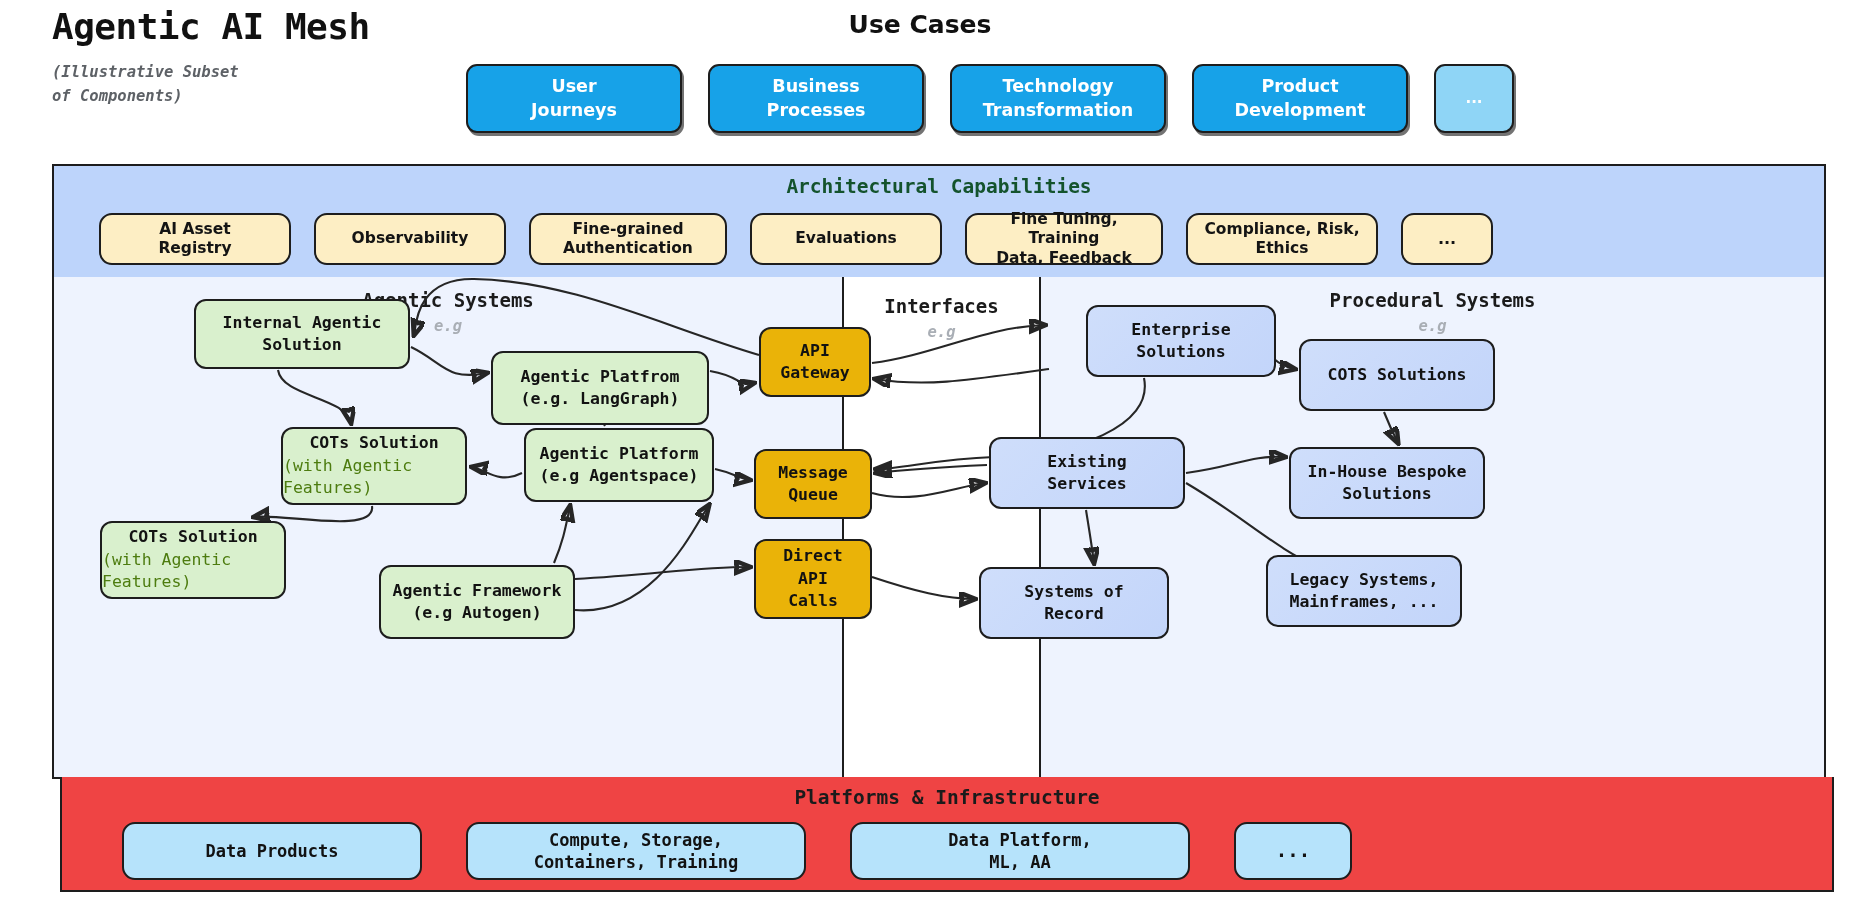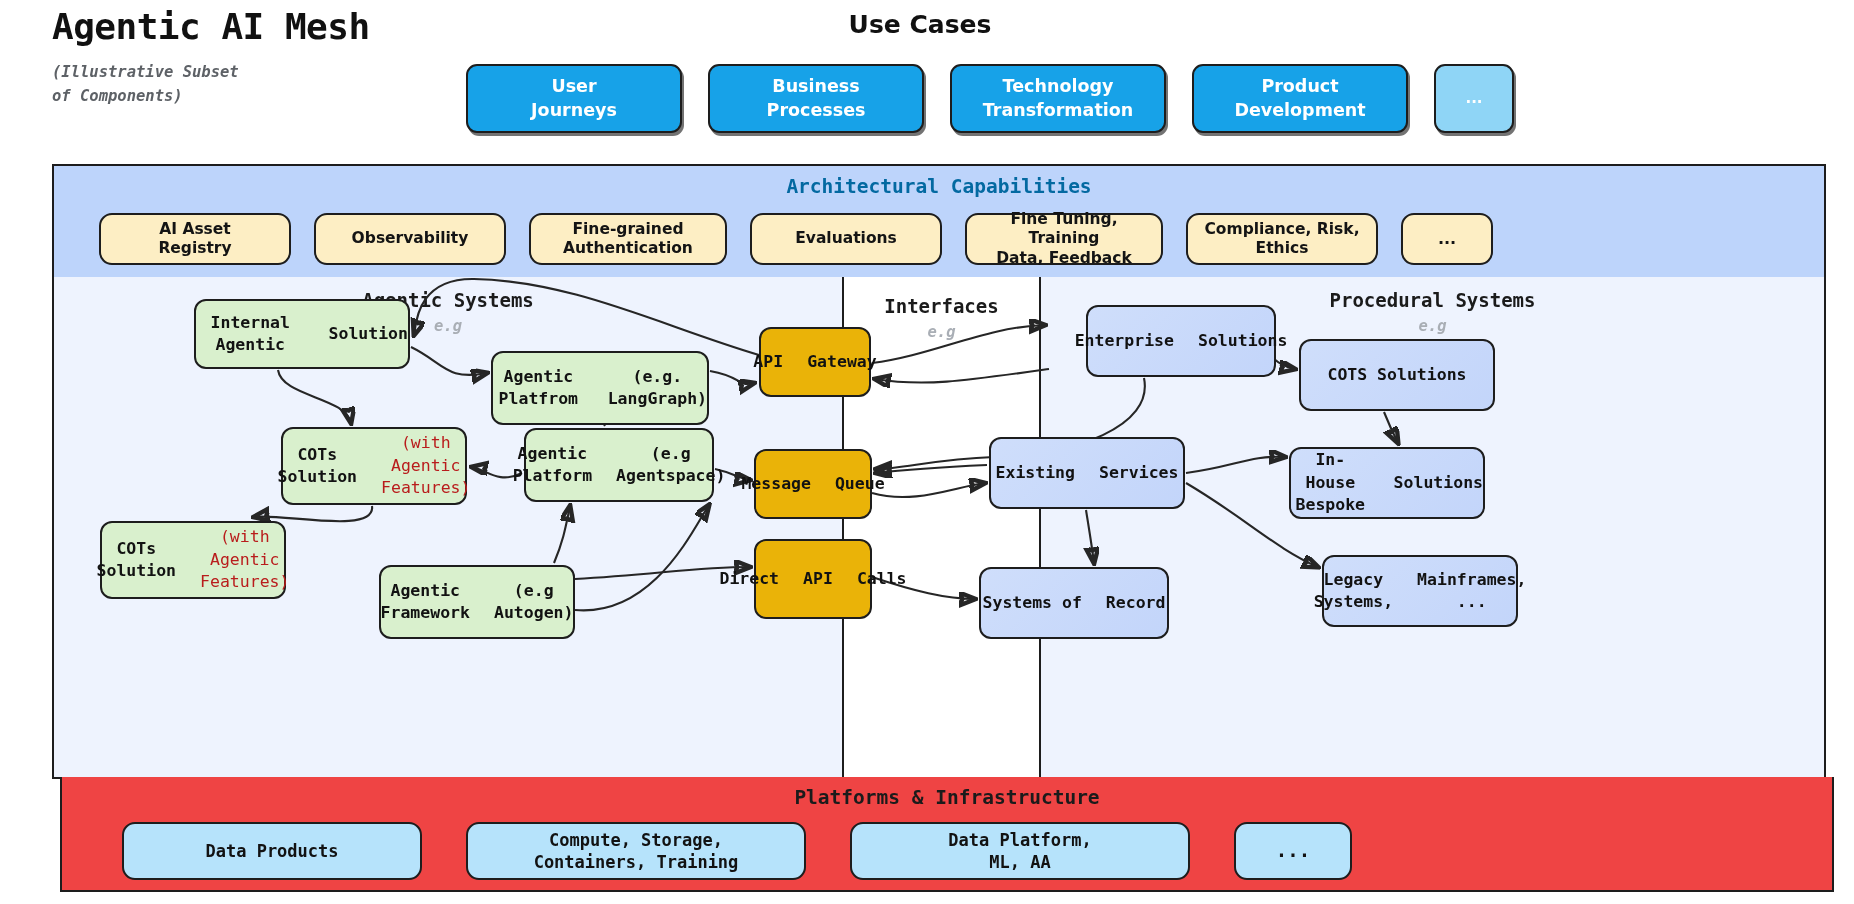--- a/index.html
+++ b/index.html
@@ -21,21 +21,21 @@
   .uc-box{width:212px;height:65px;border-radius:11px;background:#17a2e8;border:2.2px solid #1d1d1d;
           box-shadow:2px 3px 0 rgba(0,0,0,.55);display:flex;flex-direction:column;align-items:center;
           justify-content:center;color:#fff;font-size:17.5px;font-weight:700;line-height:1.32;
           font-family:"DejaVu Sans","Liberation Sans",sans-serif;text-align:center;}
   .uc-box.more{width:76px;background:#8fd5f6;color:#fff;font-size:15px;}
 
   
   #cap-band{position:absolute;left:52px;top:164px;width:1770px;height:113px;background:#bdd4fb;
             border:2.2px solid #1d1d1d;}
   #cap-title{position:absolute;left:0;top:9px;width:100%;text-align:center;font-size:19.5px;
-             font-weight:700;color:#0369a1;font-family:"DejaVu Sans Mono",monospace;}
+             font-weight:700;color:#14532d;font-family:"DejaVu Sans Mono",monospace;}
   #cap-row{position:absolute;left:45px;top:47px;display:flex;gap:23px;align-items:flex-start;}
   .cap-box{height:52px;border-radius:13px;background:#fdeec4;border:2px solid #1d1d1d;
            display:flex;align-items:center;justify-content:center;text-align:center;
            font-size:15.5px;font-weight:700;color:#141414;line-height:1.25;padding:0 12px;
            box-sizing:border-box;font-family:"DejaVu Sans","Liberation Sans",sans-serif;}
   .cap-box.more{width:92px;font-size:16px;}
 
   
   #main-area{position:absolute;left:52px;top:277px;width:1770px;height:500px;background:#eef3fe;
              border-left:2.2px solid #1d1d1d;border-right:2.2px solid #1d1d1d;
@@ -45,27 +45,27 @@
   #sep-b{left:985px;}
   #iface-col{position:absolute;left:790px;top:0;width:195px;height:500px;background:#ffffff;}
 
   .col-head{position:absolute;text-align:center;font-size:19px;font-weight:700;color:#1b1b1b;
             font-family:"DejaVu Sans Mono",monospace;}
   .col-eg{position:absolute;text-align:center;font-size:15.5px;font-weight:700;font-style:italic;
           color:#a9aeb5;font-family:"DejaVu Sans Mono",monospace;}
 
   
   .node{position:absolute;box-sizing:border-box;border:2.2px solid #1d1d1d;border-radius:12px;
-        display:flex;align-items:center;justify-content:center;text-align:center;
+        display:flex;flex-direction:column;align-items:center;justify-content:center;
         font-family:"DejaVu Sans Mono",monospace;font-size:16.5px;font-weight:700;color:#121212;
-        line-height:1.36;z-index:5;gap:24px;}
+        line-height:1.36;z-index:5;}
   .node.green{background:#d9f0cd;}
   .node.blue{background:linear-gradient(135deg,#cfdefb 0%,#c3d5fa 100%);}
   .node.gray{background:#eab308;}
-  .node .sub{font-weight:400;color:#b91c1c;}
+  .node .sub{font-weight:400;color:#4d7c0f;}
 
   
   #plat-band{position:absolute;left:60px;top:777px;width:1770px;height:113px;background:#ef4444;
              border:2.2px solid #1d1d1d;border-top:none;}
   #plat-title{position:absolute;left:0;top:9px;width:100%;text-align:center;font-size:19.5px;
               font-weight:700;color:#1b1b1b;font-family:"DejaVu Sans Mono",monospace;}
   #plat-row{position:absolute;left:60px;top:45px;display:flex;gap:44px;align-items:flex-start;}
   .plat-box{height:58px;border-radius:13px;background:#b6e3fb;border:2.2px solid #1d1d1d;
             display:flex;align-items:center;justify-content:center;text-align:center;
             font-size:17px;font-weight:700;color:#121212;line-height:1.32;padding:0 14px;
@@ -253,21 +253,21 @@
       <span>Services</span>
     </div>
     <div class="node blue" style="left:1235px;top:170px;width:196px;height:72px;">
       <span>In-House Bespoke</span>
       <span>Solutions</span>
     </div>
     <div class="node blue" style="left:925px;top:290px;width:190px;height:72px;">
       <span>Systems of</span>
       <span>Record</span>
     </div>
-    <div class="node blue" style="left:1268px;top:278px;width:196px;height:72px;">
+    <div class="node blue" style="left:1212px;top:278px;width:196px;height:72px;">
       <span>Legacy Systems,</span>
       <span>Mainframes, ...</span>
     </div>
   </div>
 
   <div id="plat-band">
     <div id="plat-title">Platforms &amp; Infrastructure</div>
     <div id="plat-row">
       <div class="plat-box" style="width:300px">
         <span>Data Products</span>

